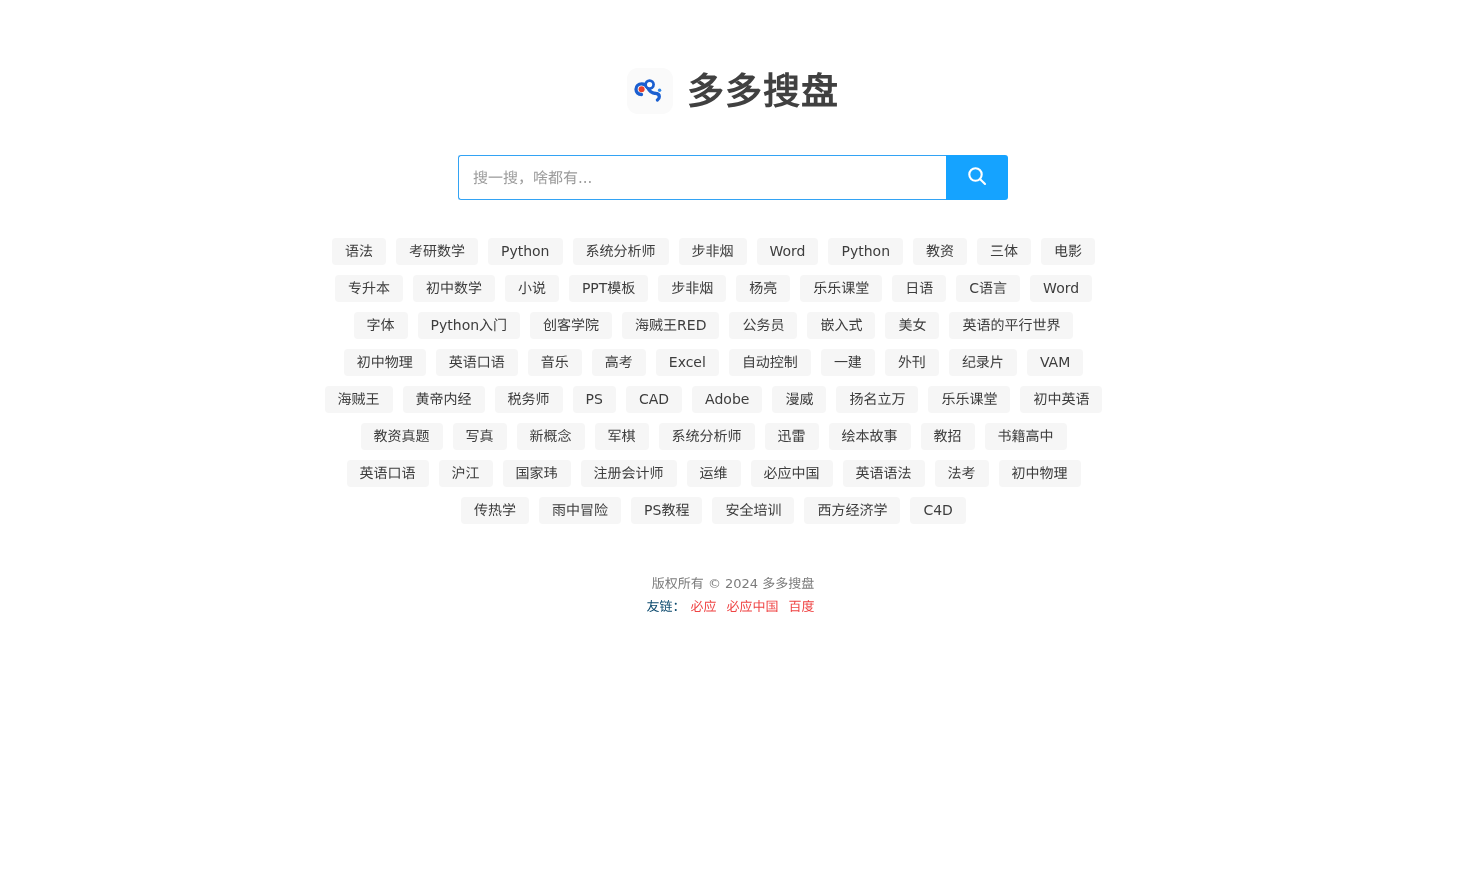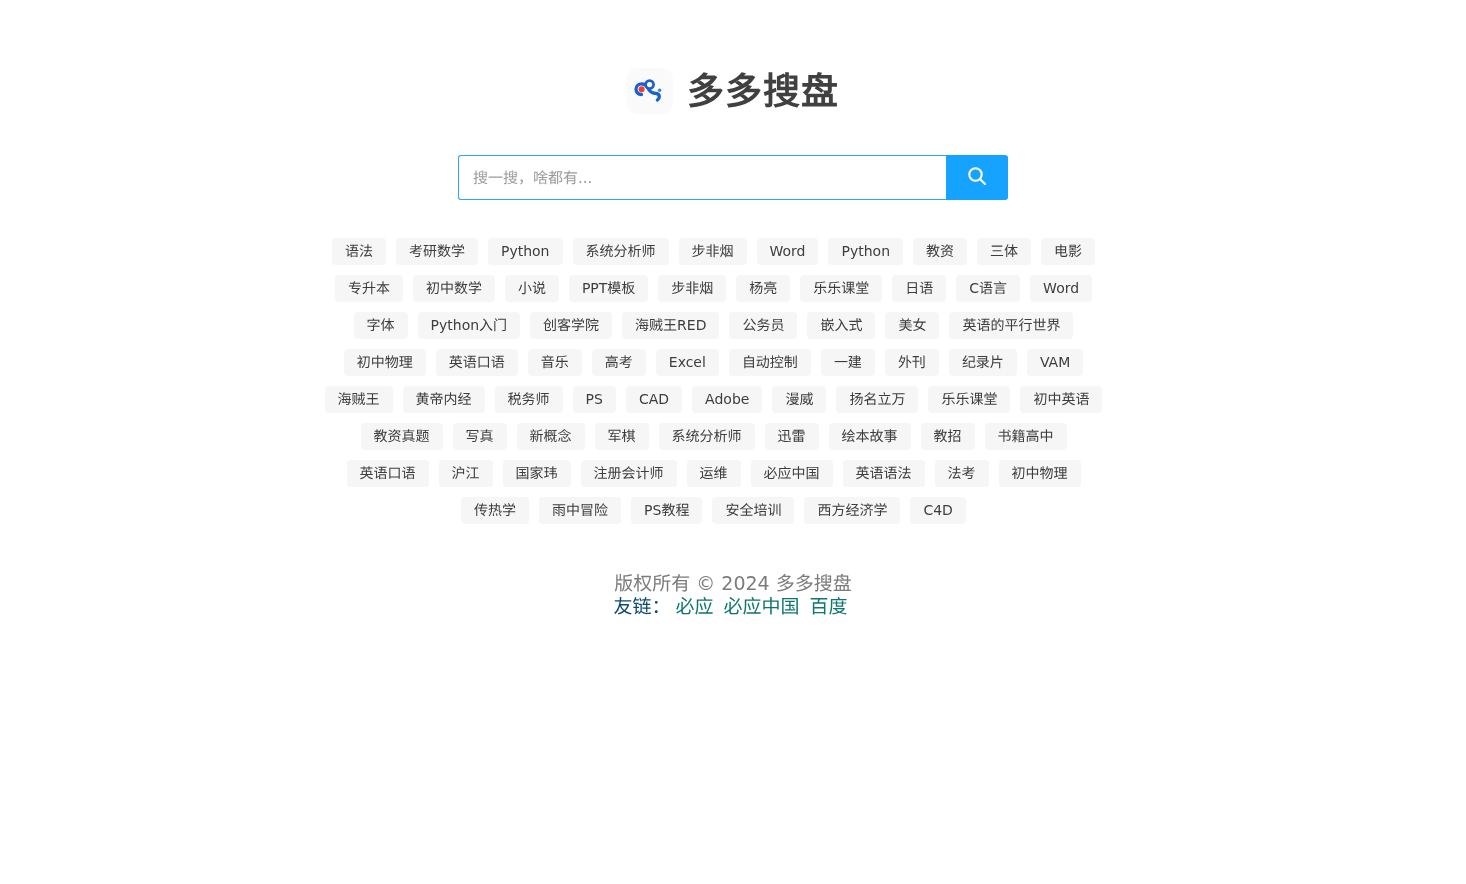--- a/index.html
+++ b/index.html
@@ -120,29 +120,29 @@
     font-family: "DejaVu Sans", "Liberation Sans", sans-serif;
   }
 
   
   .footer {
     position: absolute;
     top: 572px;
     left: 0;
     width: 1466px;
     text-align: center;
-    font-size: 19px;
+    font-size: 13px;
     color: #7c7c7c;
     line-height: 23px;
     font-family: "DejaVu Sans", "Liberation Sans", sans-serif;
   }
   .footer-links { display: block; }
   .footer-label { color: #0c4a6e; }
   .footer-link {
-    color: #0f766e;
+    color: #ef4444;
     text-decoration: none;
     margin: 0 5px;
   }
 </style>
 </head>
 <body>
 
 <div class="page">
 
   <div class="logo-wrap">

